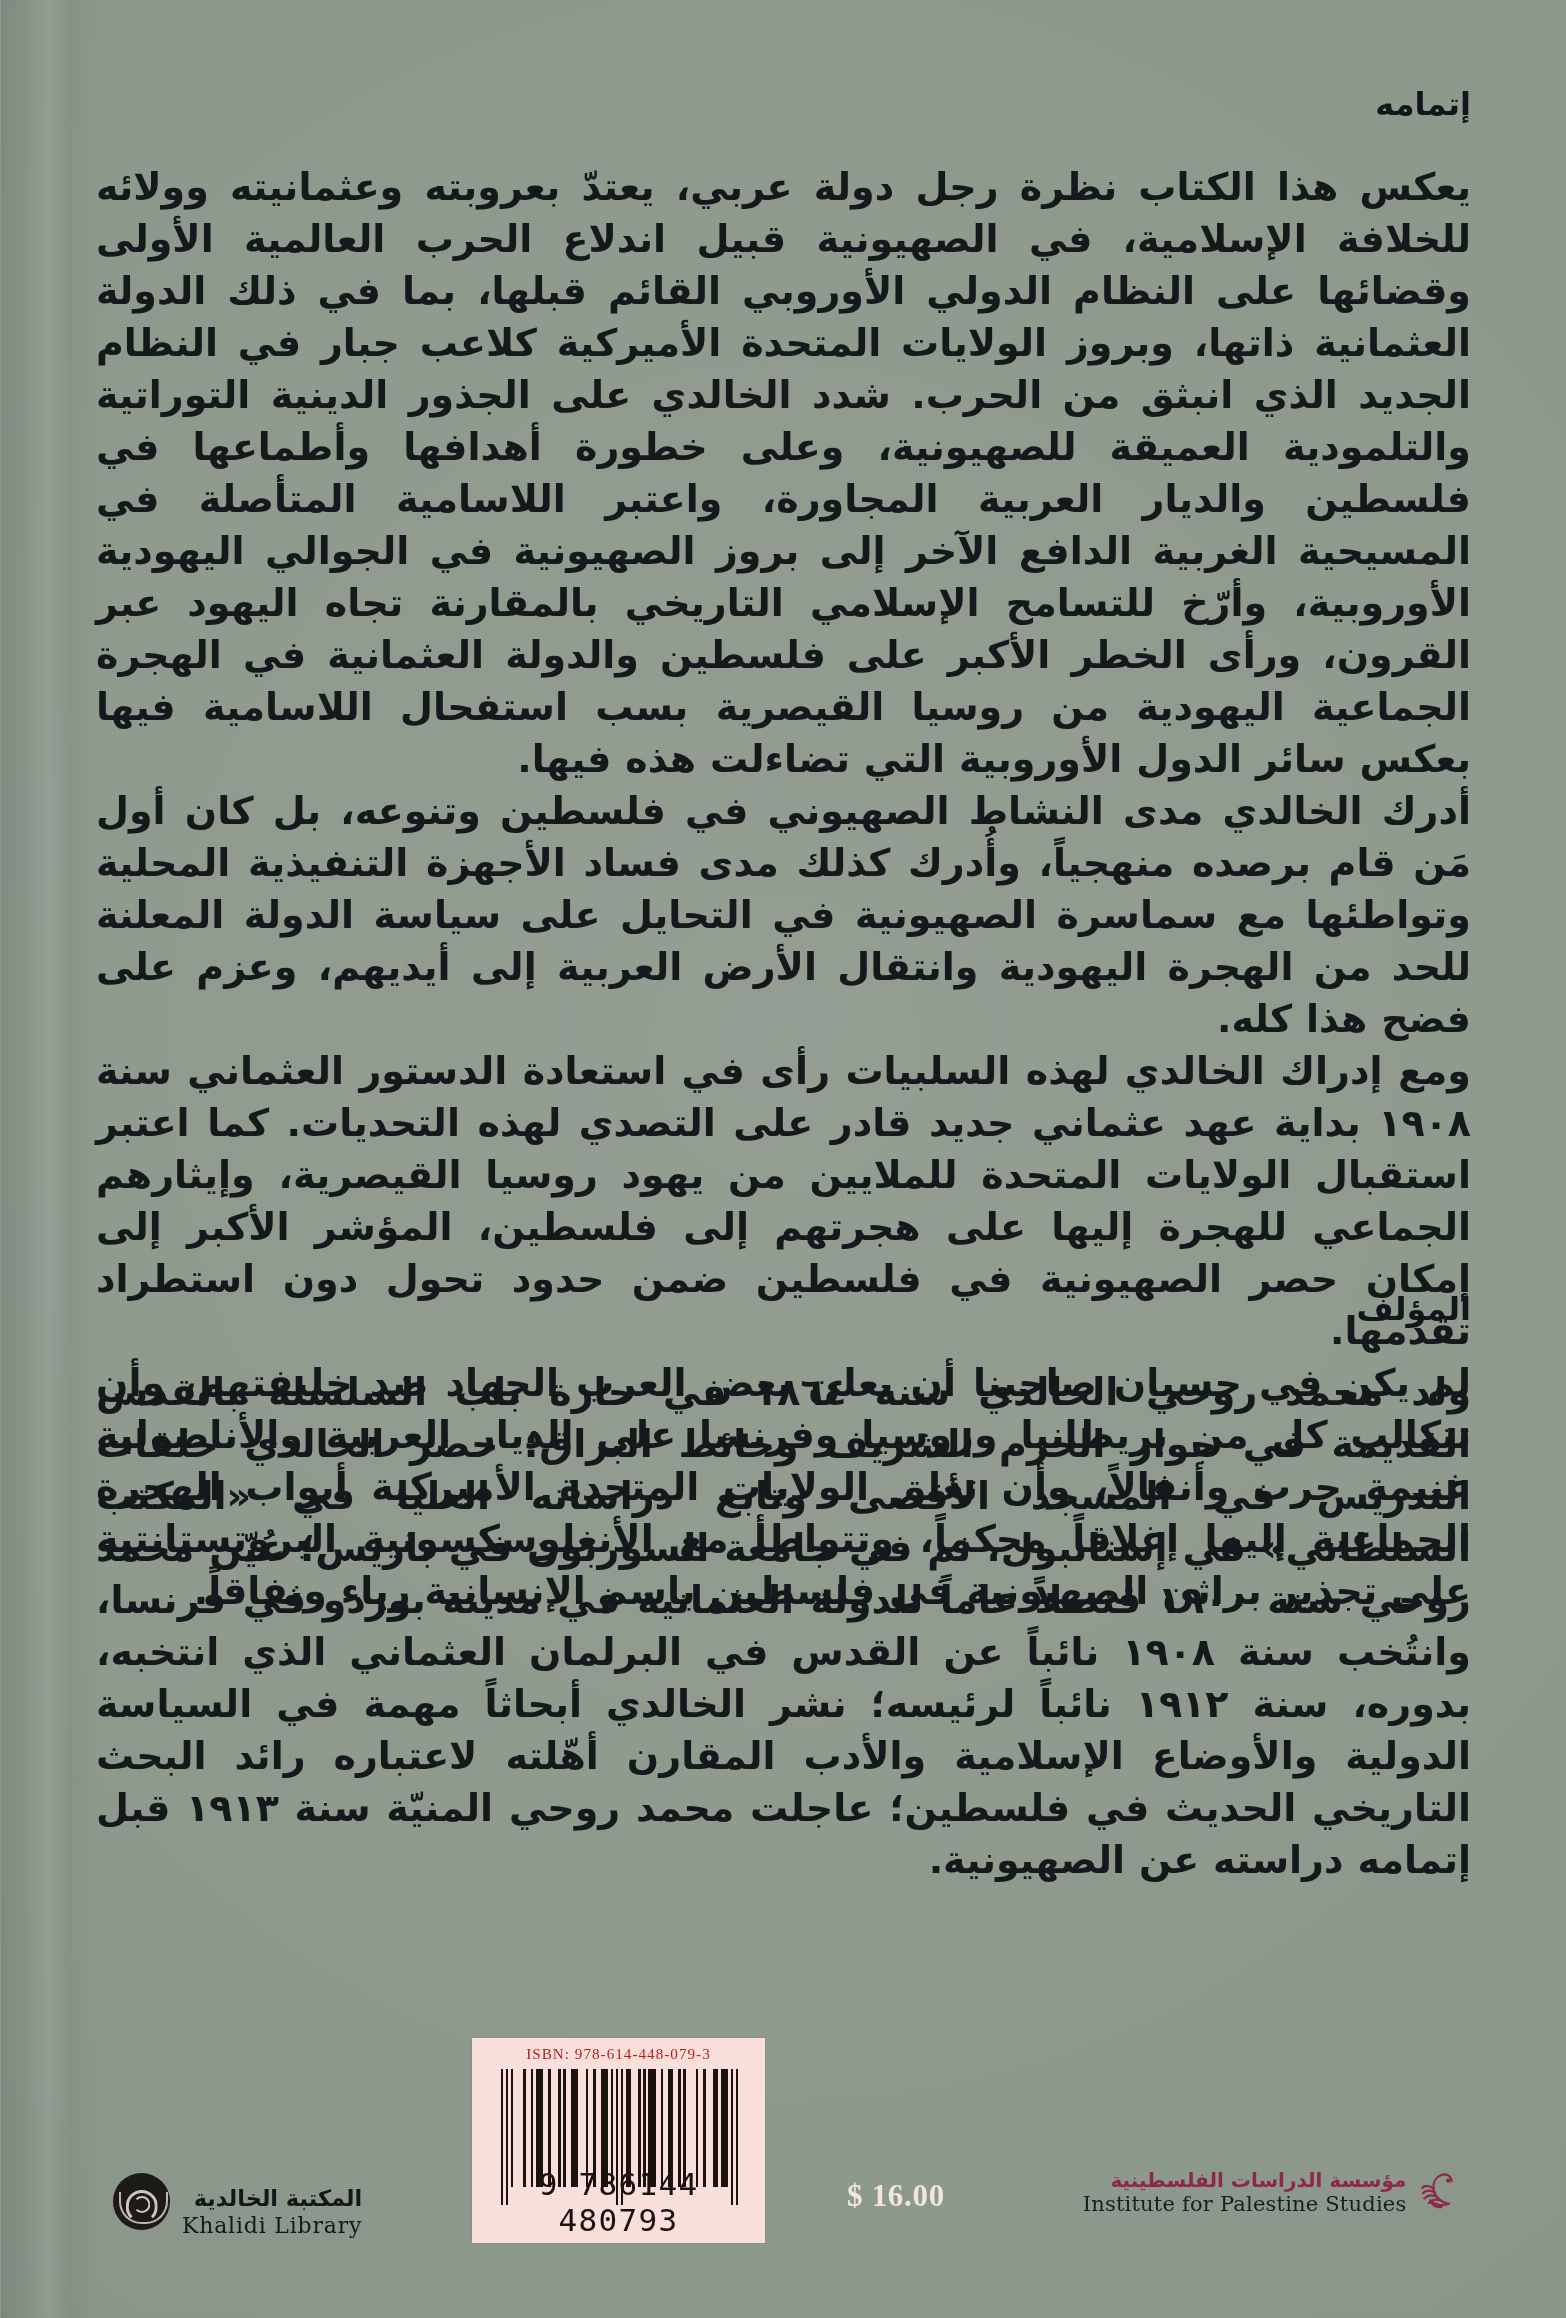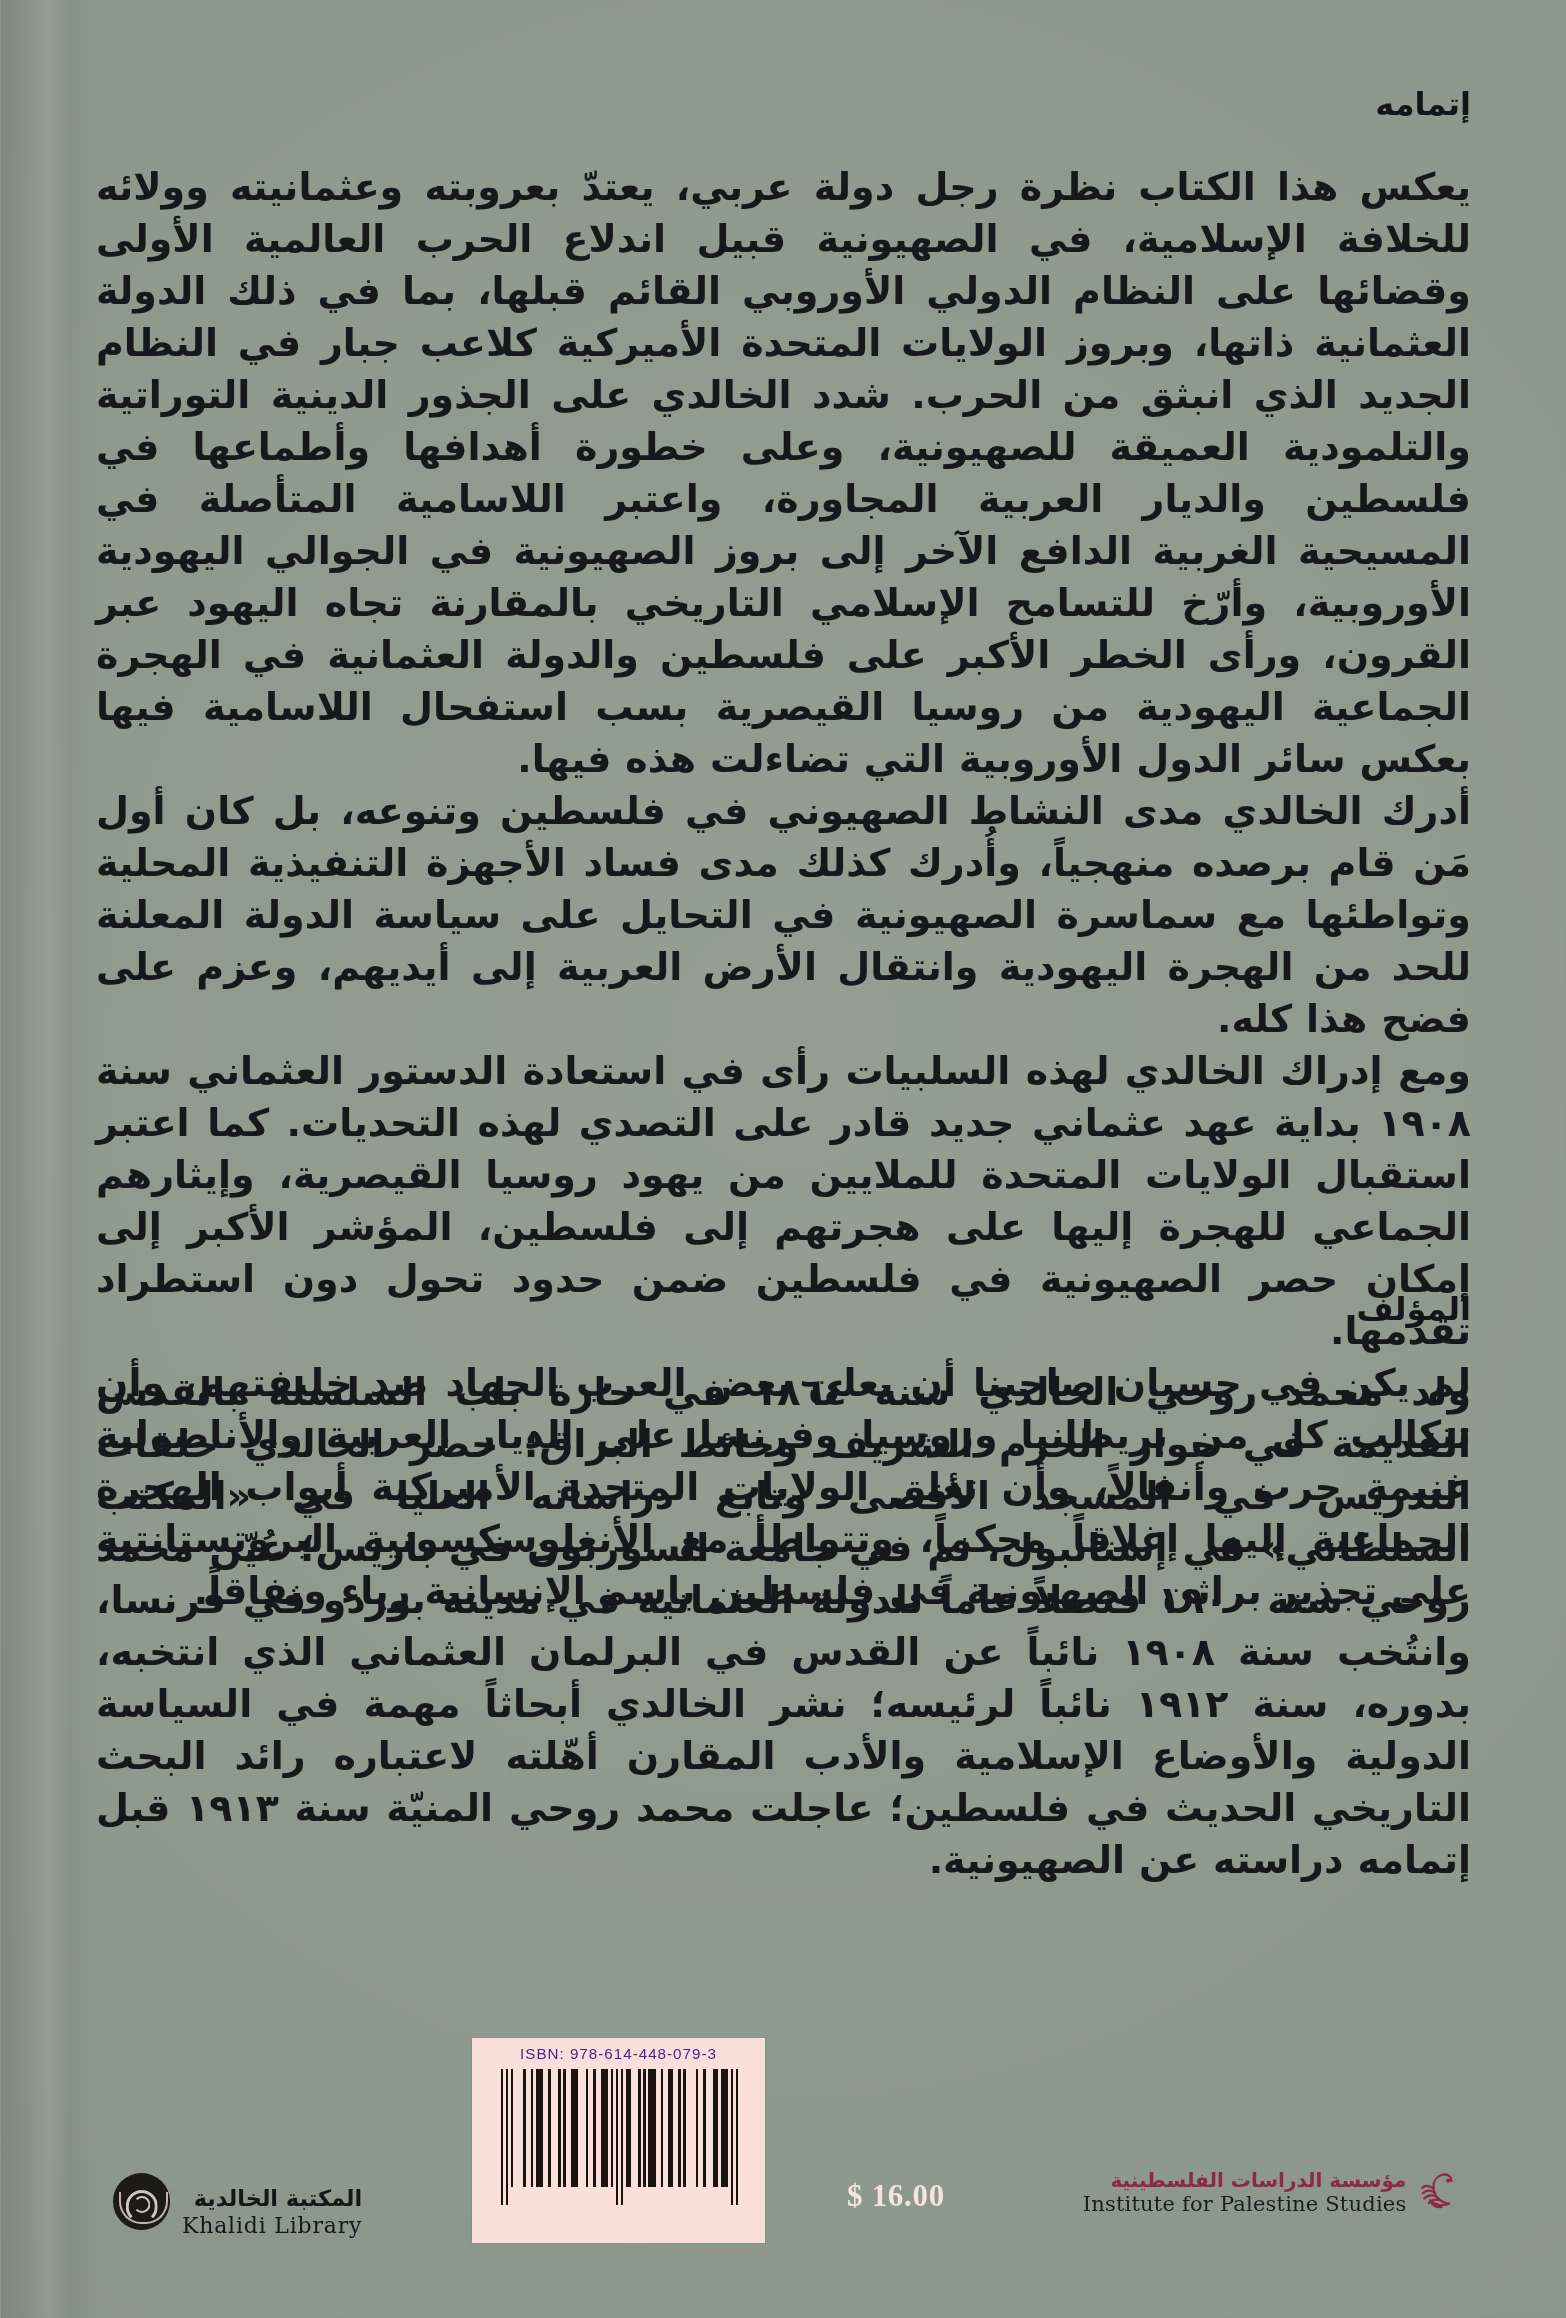--- a/index.html
+++ b/index.html
@@ -87,24 +87,24 @@
     height: 205px;
     background: #f9dfd9;
     box-shadow: 0 0 0 0.7px rgba(0,0,0,0.06);
   }
   .barcode-isbn {
     position: absolute;
     top: 7.3px;
     left: 0;
     width: 100%;
     text-align: center;
-    font-family: Liberation Sans, sans-serif;
+    font-family: Liberation Serif, serif;
     font-size: 15.2px;
     letter-spacing: 1px;
-    color: #4c1d95;
+    color: #b91c1c;
     direction: ltr;
   }
   .bars {
     position: absolute;
     top: 30.5px;
     left: 28px;
     width: 238px;
     height: 136px;
     display: flex;
     align-items: flex-start;
@@ -364,20 +364,21 @@
           <span class="sp" style="width:2.5px"></span>
           <span class="sp" style="width:2.5px"></span>
           <span class="sp" style="width:2.5px"></span>
           <span class="sp" style="width:2.5px"></span>
           <span class="bar short" style="width:2.5px"></span>
           <span class="sp" style="width:2.5px"></span>
           <span class="bar guard" style="width:2.5px"></span>
           <span class="sp" style="width:2.5px"></span>
           <span class="bar guard" style="width:2.5px"></span>
         </div>
+      <div class="barcode-digits">9  786144  480793</div>
     </div>
 
     <div class="price">$ 16.00</div>
 
     <div class="logo-khalidi">
       <div class="khalidi-mark">
         <div class="swirl"></div>
         <div class="swirl-inner"></div>
         <div class="arc"></div>
       </div>

